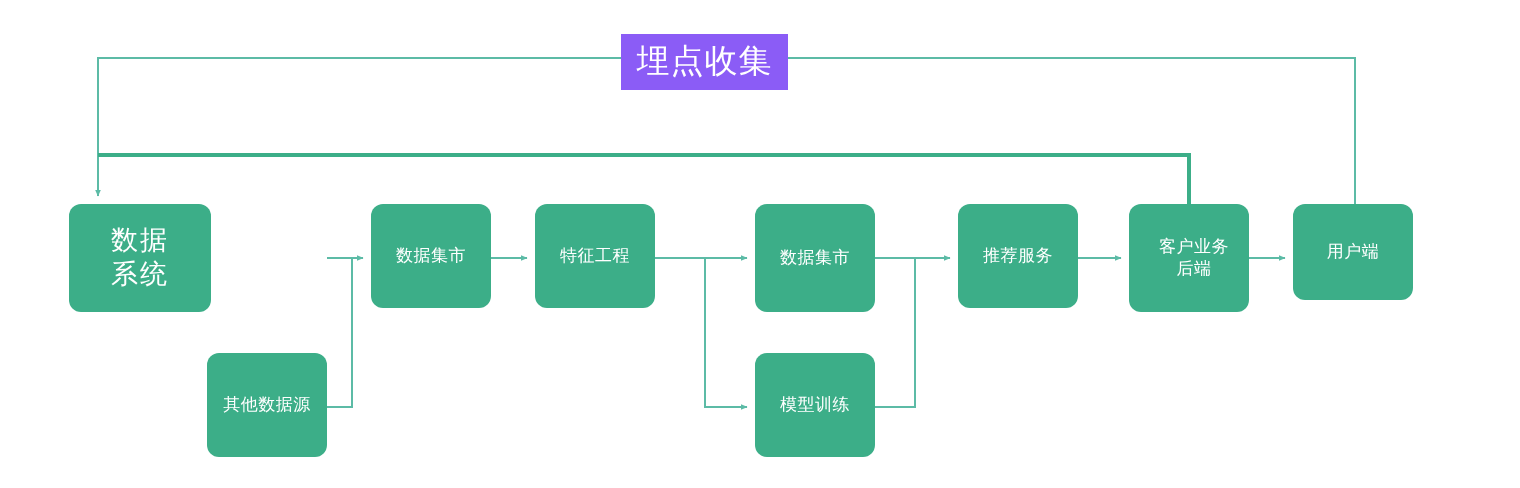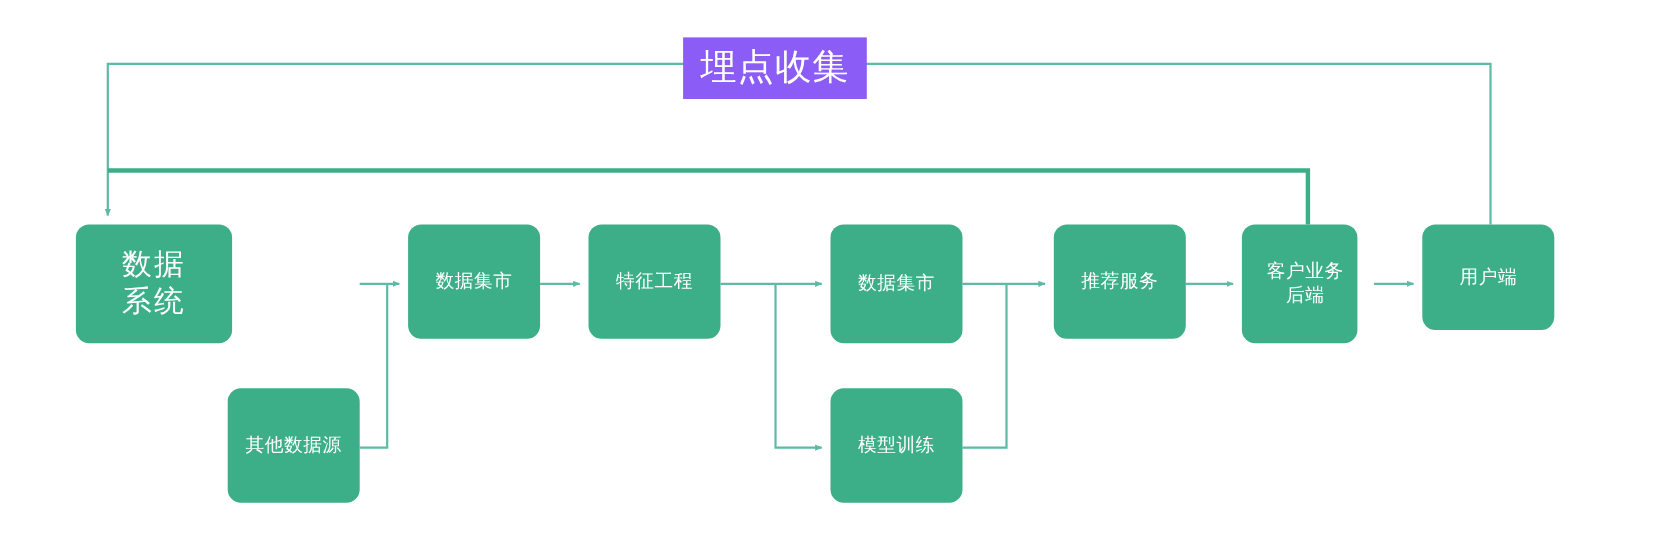--- a/index.html
+++ b/index.html
@@ -117,21 +117,21 @@
   <div class="node" style="left:371px; top:204px; width:120px; height:104px;">数据集市</div>
 
   <div class="node" style="left:535px; top:204px; width:120px; height:104px;">特征工程</div>
 
   <div class="node" style="left:755px; top:204px; width:120px; height:108px;">数据集市</div>
 
   <div class="node" style="left:755px; top:353px; width:120px; height:104px;">模型训练</div>
 
   <div class="node" style="left:958px; top:204px; width:120px; height:104px;">推荐服务</div>
 
-  <div class="node" style="left:1129px; top:204px; width:105px; height:108px;padding-left:10px;">客户业务
+  <div class="node" style="left:1129px; top:204px; width:120px; height:108px;padding-left:10px;">客户业务
 后端</div>
 
   <div class="node" style="left:1293px; top:204px; width:120px; height:96px;">用户端</div>
 
   <div class="edge-label" style="left:621px; top:34px; width:167px; height:56px;">埋点收集</div>
 
 
 </div>
 
 </body></html>

